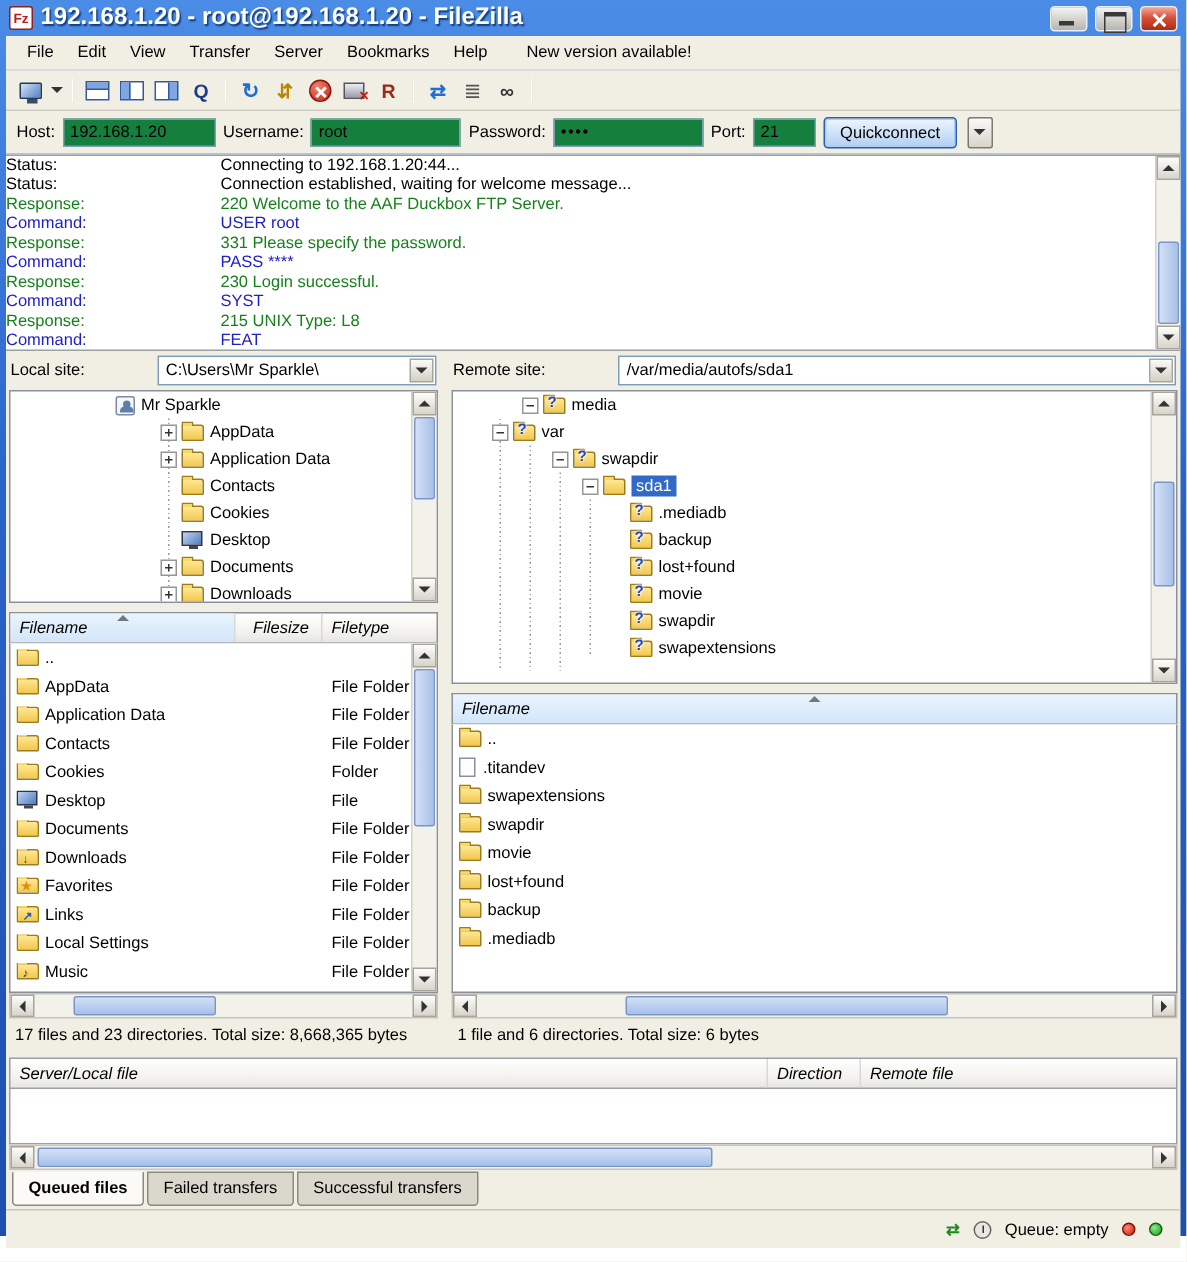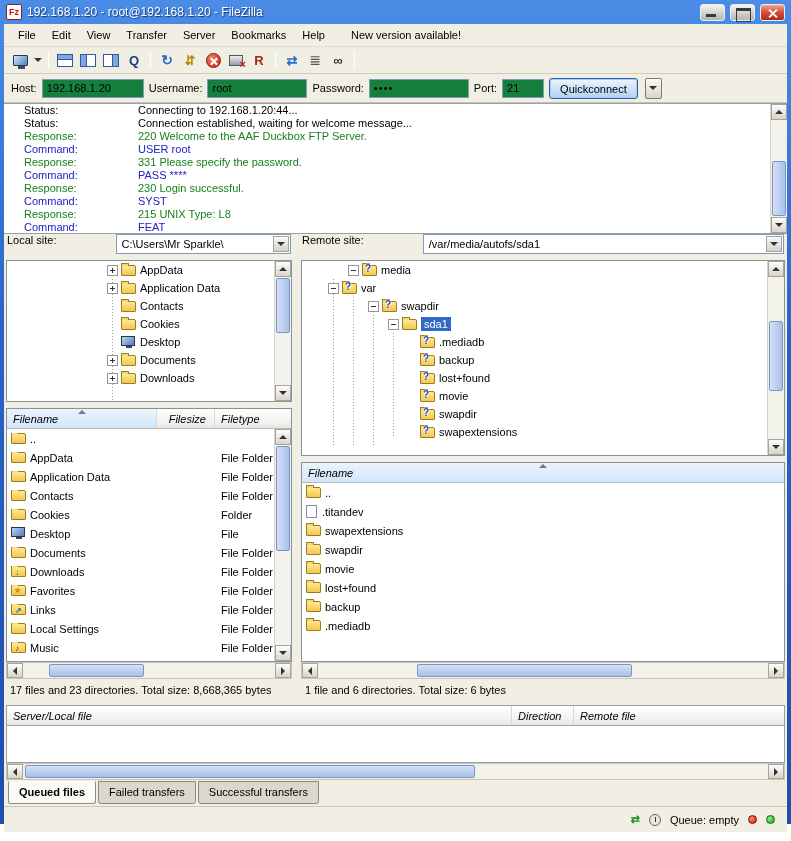--- a/index.html
+++ b/index.html
@@ -6,21 +6,21 @@
   html,body { width:791px; height:841px; overflow:hidden; }
   body { font-family:"Liberation Sans", sans-serif; font-size:11px; color:#000; background:#fff; }
 
   .window { width:791px; height:824px; background:linear-gradient(180deg,#4a8ce6 0%,#2a63c8 40%,#1c4fae 100%);
             padding:0 4px 9px 4px; display:flex; flex-direction:column; }
 
   
   .titlebar { height:24px; flex:none; display:flex; align-items:center; gap:5px; padding:0 2px; }
   .app-logo { width:16px; height:16px; flex:none; background:#fff; border:1px solid #902020; border-radius:2px;
               color:#c01818; font-weight:bold; font-size:9px; line-height:14px; text-align:center; }
-  .title-text { flex:1; color:#fff; font-weight:normal; font-size:12px; text-shadow:1px 1px 1px #123a7a;
+  .title-text { flex:1; color:#fff; font-weight:bold; font-size:16px; text-shadow:1px 1px 1px #123a7a;
                 white-space:nowrap; overflow:hidden; }
   .winbtn { width:25px; height:17px; flex:none; border:1px solid #e8eefc; border-radius:3px; position:relative; }
   .winbtn.min,.winbtn.max { background:linear-gradient(#f4f4f2,#b6b4ae); }
   .winbtn.min::before { content:""; position:absolute; left:5px; bottom:3px; width:10px; height:3px; background:#3a3a3a; }
   .winbtn.max::before { content:""; position:absolute; left:5px; top:3px; width:13px; height:10px; border:1px solid #3a3a3a; border-top-width:3px; }
   .winbtn.close { background:linear-gradient(#f4a894,#d8503a 45%,#aa2c14); }
   .winbtn.close::before,.winbtn.close::after { content:""; position:absolute; left:11px; top:3px; width:2px; height:11px; background:#fff; }
   .winbtn.close::before { transform:rotate(45deg); } .winbtn.close::after { transform:rotate(-45deg); }
 
   
@@ -59,42 +59,42 @@
   .quickbar input { height:19px; border:1px solid #7f9db9; background:#15803d; font:11px "Liberation Sans",sans-serif; padding:1px 4px; }
   .in-host { width:102px; } .in-user { width:100px; } .in-pass { width:100px; letter-spacing:1px; } .in-port { width:42px; }
   .qc-btn { height:21px; padding:2px 10px 0; border:1px solid #2a5fae; border-radius:3px;
             background:linear-gradient(#eef6fe,#cce0f8 55%,#b2d0f0); box-shadow:inset 0 0 0 1px #a8cdf4; font-size:11px; }
   .qc-drop { width:17px; height:21px; border:1px solid #7a7a72; border-radius:2px; background:linear-gradient(#fafaf8,#d8d4ca);
              display:flex; align-items:center; justify-content:center; margin-left:2px; }
 
   
   .log { height:131px; flex:none; background:#fff; border-top:1px solid #98a0a8; border-bottom:1px solid #98a0a8;
          position:relative; overflow:hidden; line-height:13px; }
-  .log-line { display:flex; padding-left:20px; white-space:nowrap; }
+  .log-line { display:flex; padding-left:0; white-space:nowrap;gap:29px; }
   .log-label { width:114px; flex:none; }
   .lt-status { color:#000; } .lt-response { color:#17801c; } .lt-command { color:#2020c8; }
 
   
   .vscroll { position:absolute; top:0; right:0; bottom:0; width:17px; background:#f2f1ea; border-left:1px solid #d6d2c6; }
   .sb-btn { height:16px; width:100%; background:linear-gradient(#fdfdfc,#d8d4ca); border:1px solid #a8a49a;
             display:flex; align-items:center; justify-content:center; }
   .sb-btn.bot { position:absolute; bottom:0; left:0; }
   .sb-thumbv { position:absolute; left:1px; right:1px; background:linear-gradient(90deg,#d4e0f6,#a8c0e8); border:1px solid #7a96c8; border-radius:2px; }
   .hscroll { height:17px; flex:none; margin:0 2px; background:#f2f1ea; border:1px solid #c8c5ba; position:relative; }
   .hsb-btn { position:absolute; top:0; bottom:0; width:16px; background:linear-gradient(#fdfdfc,#d8d4ca); border:1px solid #a8a49a;
              display:flex; align-items:center; justify-content:center; }
   .hsb-btn.lf { left:0; } .hsb-btn.rt { right:0; }
   .sb-thumbh { position:absolute; top:1px; bottom:1px; background:linear-gradient(#d4e0f6,#a8c0e8); border:1px solid #7a96c8; border-radius:2px; }
 
   
   .panes { height:468px; flex:none; display:flex; background:#f1efe3; }
   .pane-local { width:290px; flex:none; display:flex; flex-direction:column; }
   .vsplit { width:5px; flex:none; }
   .pane-remote { flex:1; display:flex; flex-direction:column; }
-  .site-row { height:26px; flex:none; display:flex; align-items:flex-start; gap:11px; padding:0 3px; }
+  .site-row { height:26px; flex:none; display:flex; align-items:center; gap:0; padding:0 3px; }
   .combo { flex:1; height:20px; border:1px solid #7f9db9; background:#fff; position:relative; display:flex; align-items:center; padding:0 20px 0 5px; white-space:nowrap; overflow:hidden;margin-left:48px; }
   .combo-btn { position:absolute; right:1px; top:1px; bottom:1px; width:16px; background:linear-gradient(#fafaf8,#d4d0c6);
                border:1px solid #a8a49a; display:flex; align-items:center; justify-content:center; }
 
   .treebox { position:relative; background:#fff; border:1px solid #8a919c; margin:0 2px; overflow:hidden; flex:none; }
   .treebox.local { height:142px; } .treebox.remote { height:196px; }
   .trow { height:18px; display:flex; align-items:center; white-space:nowrap; position:relative; }
   .exp { width:11px; height:11px; flex:none; border:1px solid #969696; background:#fff; position:relative; margin-right:3px; }
   .exp::before { content:""; position:absolute; left:2px; right:2px; top:4px; height:1px; background:#333; }
   .exp.plus::after { content:""; position:absolute; top:2px; bottom:2px; left:4px; width:1px; background:#333; }
@@ -303,20 +303,24 @@
         <span>Local site:</span>
         <div class="combo">
           <span>C:\Users\Mr Sparkle\</span>
           <span class="combo-btn">
               <i class="tri-dn"></i>
             </span>
         </div>
       </div>
       <div class="treebox local">
         <i class="guide" style="left:105px;top:18px;bottom:0"></i>
+        <div class="trow" style="padding-left:70px">
+            <i class="user-ico"></i>
+            <span>Mr Sparkle</span>
+          </div>
         <div class="trow" style="padding-left:100px">
             <i class="exp plus"></i>
             <i class="folder"></i>
             <span>AppData</span>
           </div>
         <div class="trow" style="padding-left:100px">
             <i class="exp plus"></i>
             <i class="folder"></i>
             <span>Application Data</span>
           </div>

